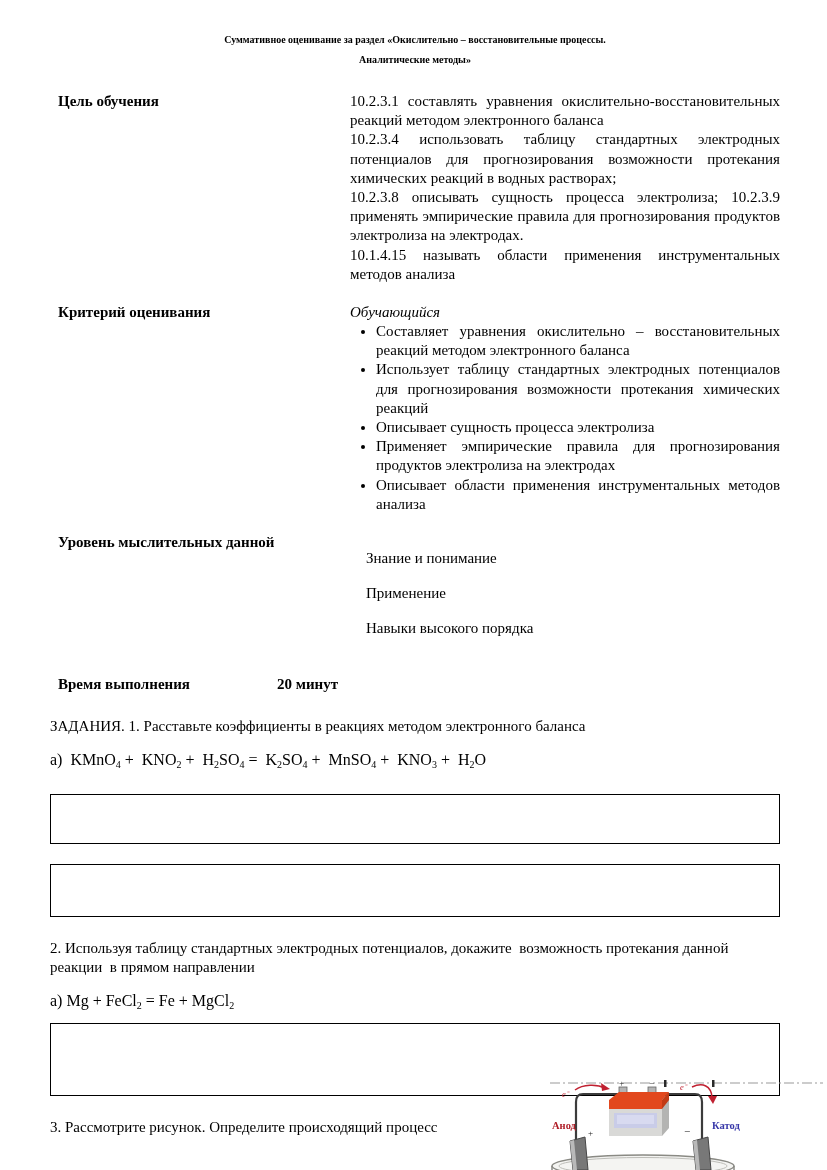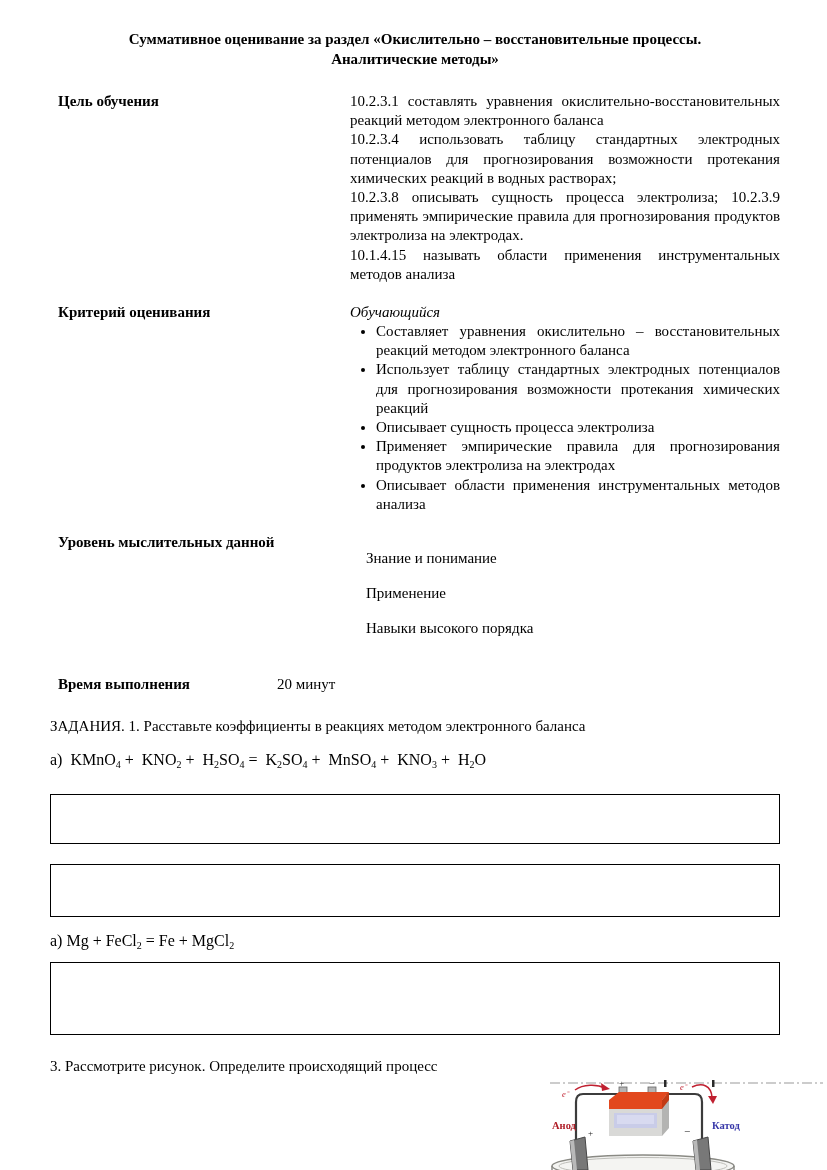--- a/index.html
+++ b/index.html
@@ -4,32 +4,32 @@
 <style>
   html,body { margin:0; padding:0; background:#888; }
   .page {
     position:relative; width:827px; height:1170px; margin:0 auto;
     background:#ffffff; color:#000;
     font-family:"Liberation Serif", serif; font-size:15px; line-height:1.28;
     overflow:hidden;
   }
   .content { padding:30px 47px 0 50px; }
 
-  .doc-title { text-align:center; font-weight:bold; font-size:15px; line-height:19.5px; }
+  .doc-title { text-align:center; font-weight:bold; font-size:10px; line-height:19.5px; }
 
   .kv-row { display:flex; }
   .kv-label { flex:0 0 300px; font-weight:bold; padding-left:8px; box-sizing:border-box; }
   .kv-value { flex:1; }
 
   .row-objectives { margin-top:23px;justify-content:space-between; }
   .row-criteria  { margin-top:19px; }
   .row-skills    { margin-top:19px; }
   .row-time      { margin-top:20px; display:flex; }
   .time-label    { flex:0 0 227px; font-weight:bold; padding-left:8px; box-sizing:border-box; }
-  .time-value    { font-weight:normal;text-align:right; }
+  .time-value    { font-weight:bold;text-align:right; }
 
   .just p { margin:0; text-align:justify; }
   .criteria-intro { font-style:italic; }
   ul.criteria-list { margin:0; padding-left:26px; }
   ul.criteria-list li { text-align:justify; }
   .skill-line { margin:16px; }
 
   .task-heading { margin-top:23px; }
   .equation { margin-top:14px; font-size:16px; white-space:pre-wrap; }
   .equation .sub { font-size:10px; vertical-align:-3px; }
@@ -98,20 +98,21 @@
       <div class="time-value">20 минут</div>
     </div>
 
     <div class="task-heading">ЗАДАНИЯ. 1. Расставьте коэффициенты в реакциях методом электронного баланса</div>
 
     <div class="equation eq-a"><span>а)  KMnO</span><span class="sub">4</span><span> +  KNO</span><span class="sub">2</span><span> +  H</span><span class="sub">2</span><span>SO</span><span class="sub">4</span><span> =  K</span><span class="sub">2</span><span>SO</span><span class="sub">4</span><span> +  MnSO</span><span class="sub">4</span><span> +  KNO</span><span class="sub">3</span><span> +  H</span><span class="sub">2</span><span>O</span></div>
     <div class="answer-box box-1"></div>
 
     <div class="answer-box box-2"></div>
 
+    <div class="task2-text">2. Используя таблицу стандартных электродных потенциалов, докажите  возможность протекания данной  реакции  в прямом направлении</div>
     <div class="equation eq-2a"><span>а) Mg + FeCl</span><span class="sub">2</span><span> = Fe + MgCl</span><span class="sub">2</span></div>
     <div class="answer-box box-3"></div>
 
     <div class="task3-text">3. Рассмотрите рисунок. Определите происходящий процесс</div>
   </div>
 
   <div class="figure-wrap">
     <svg width="282" height="92" viewBox="0 0 282 92">
 
       <g>

